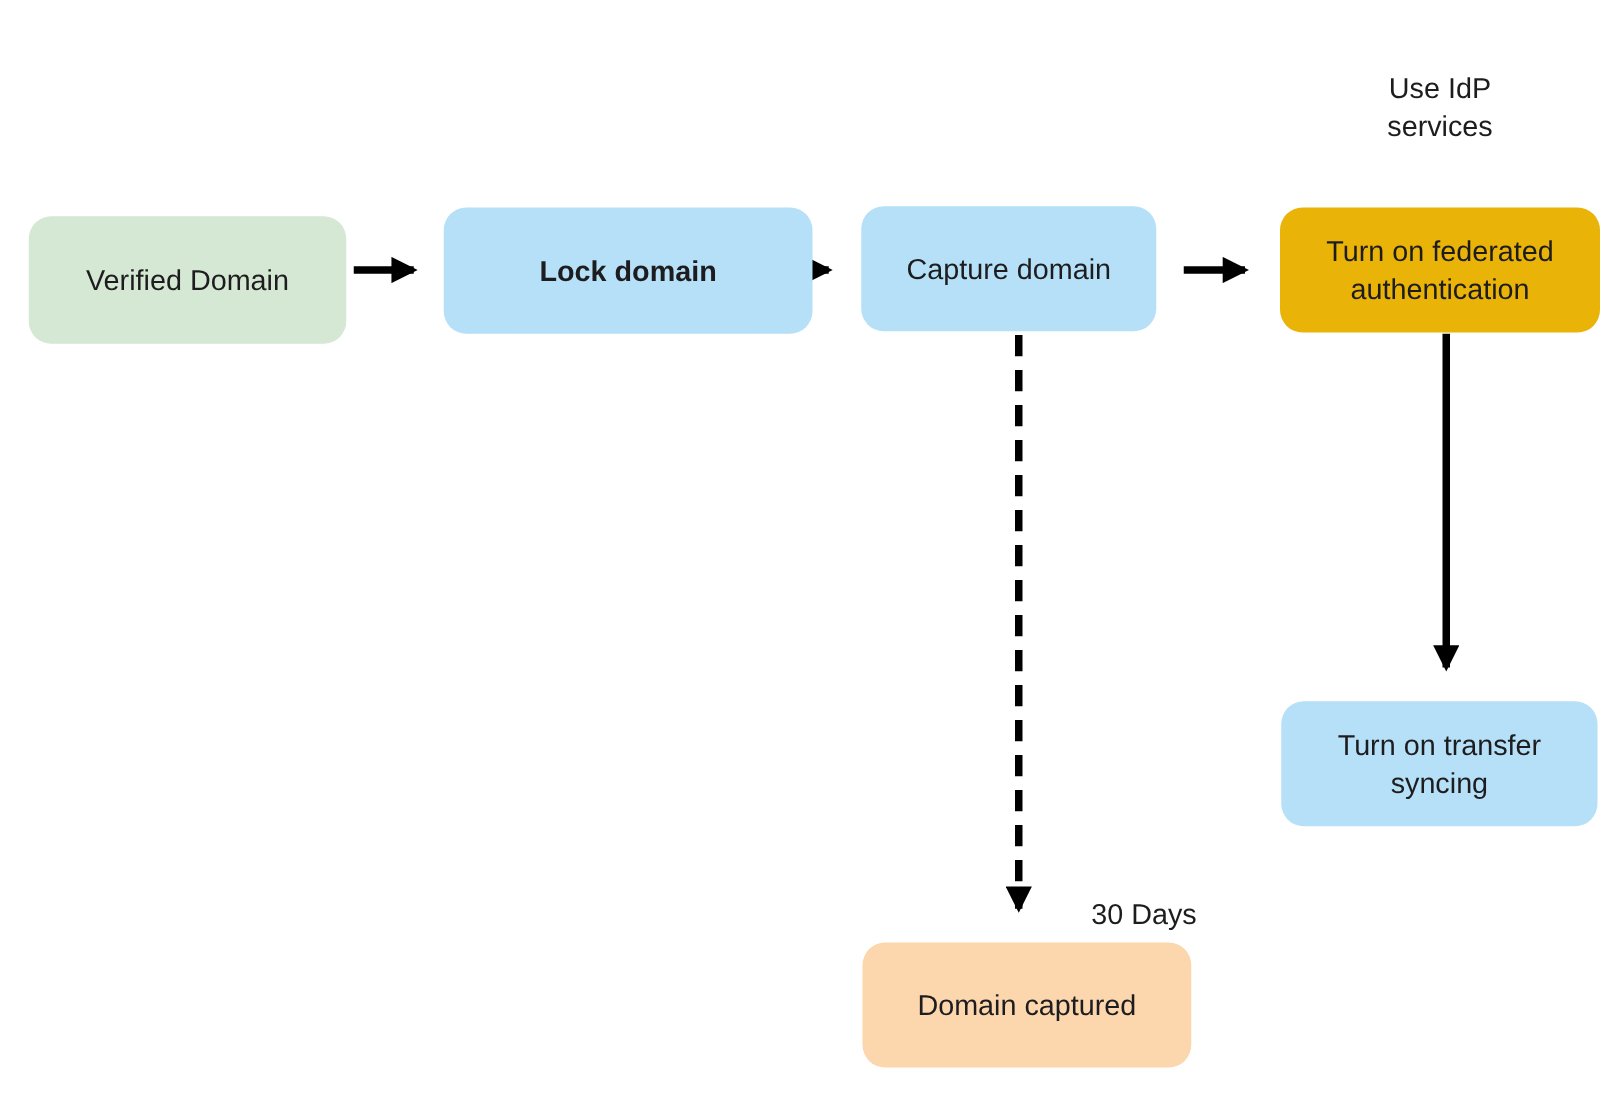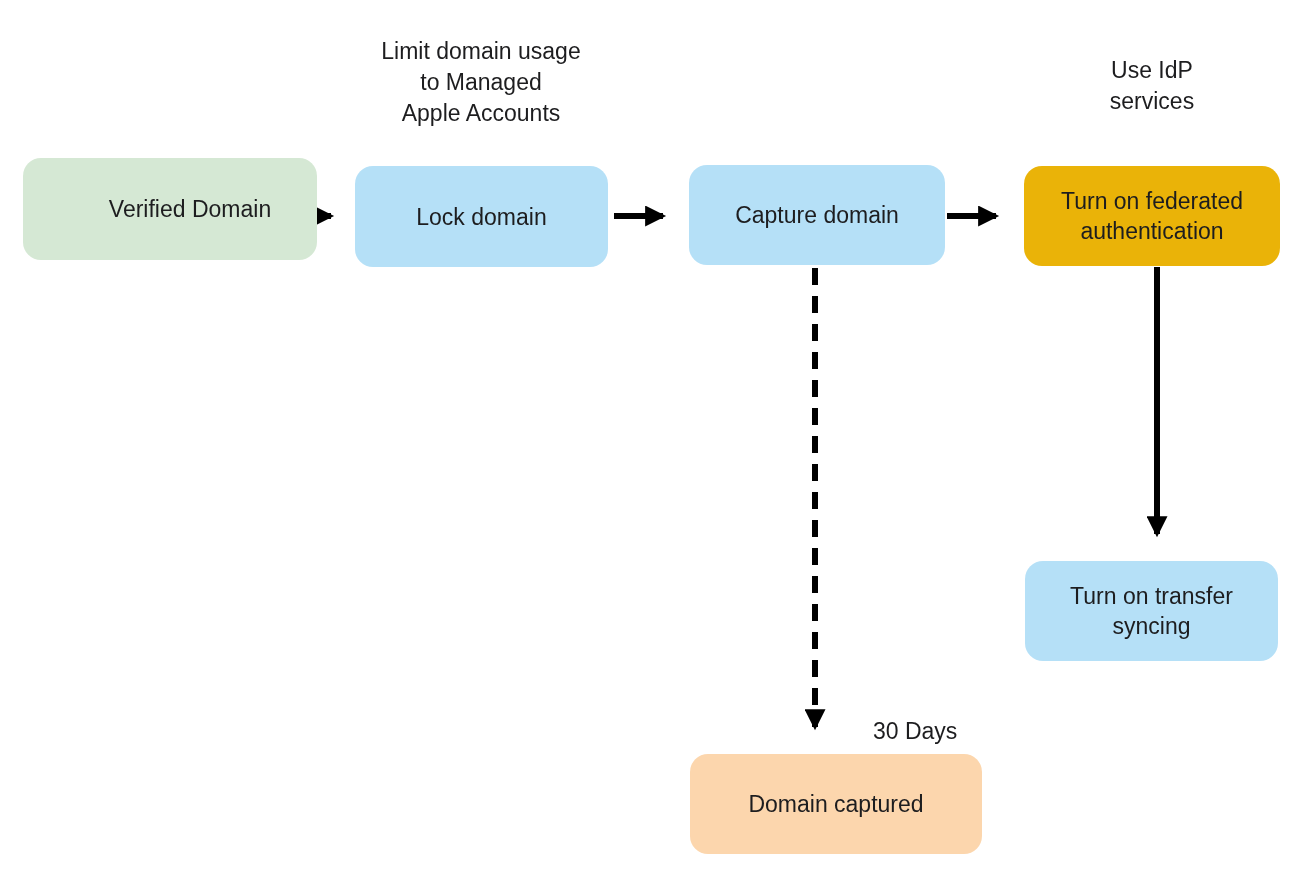--- a/index.html
+++ b/index.html
@@ -26,26 +26,26 @@
     border-radius: 18px;
     display: flex;
     align-items: center;
     justify-content: center;
     text-align: center;
     font-size: 23px;
     line-height: 30px;
     white-space: pre-line;
     color: #1d1d1f;
   }
-  .node-verified   { left: 23px;   top: 158px; width: 254px; height: 102px; padding-left: 40px; }
-  .node-lock       { left: 355px;  top: 166px; width: 253px; height: 101px; }
-  .node-capture    { left: 689px;  top: 165px; width: 256px; height: 100px; }
+  .node-verified   { left: 23px;   top: 173px; width: 254px; height: 102px; }
+  .node-lock       { left: 355px;  top: 166px; width: 295px; height: 101px; font-weight: bold; }
+  .node-capture    { left: 689px;  top: 165px; width: 236px; height: 100px; }
   .node-federated  { left: 1024px; top: 166px; width: 256px; height: 100px; }
   .node-directory  { left: 1025px; top: 561px; width: 253px; height: 100px; }
-  .node-captured   { left: 690px;  top: 754px; width: 292px; height: 100px; }
+  .node-captured   { left: 690px;  top: 754px; width: 263px; height: 100px; }
   .annotation {
     position: absolute;
     transform: translateX(-50%);
     text-align: center;
     font-size: 23px;
     line-height: 31px;
     white-space: pre-line;
     color: #1d1d1f;
   }
   .ann-limit    { left: 481px;  top: 36px;  width: 320px; }
@@ -98,23 +98,20 @@
   <div class="node node-capture" style="background: rgb(181, 224, 247);">Capture domain</div>
 
   <div class="node node-federated" style="background: #eab308;">Turn on federated
 authentication</div>
 
   <div class="node node-directory" style="background: rgb(181, 224, 247);">Turn on transfer
 syncing</div>
 
   <div class="node node-captured" style="background: rgb(252, 214, 173);">Domain captured</div>
 
-  <div class="annotation ann-limit">Limit domain usage
-to Managed
-Apple Accounts</div>
 
 
   <div class="annotation ann-idp">Use IdP
 services</div>
 
 
   <div class="ann-days">30 Days</div>
 
 </div>
 

